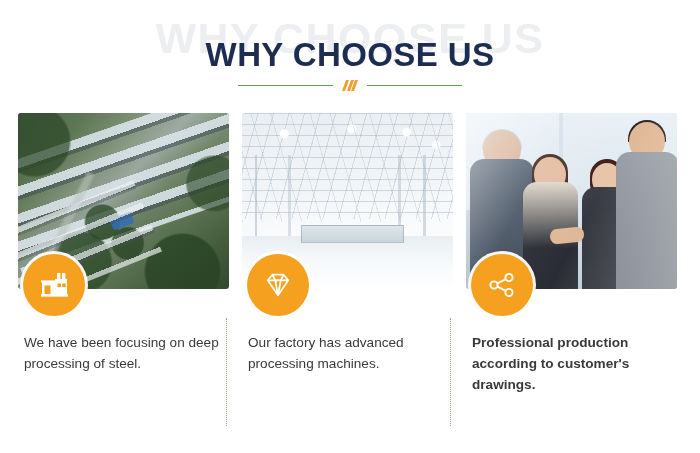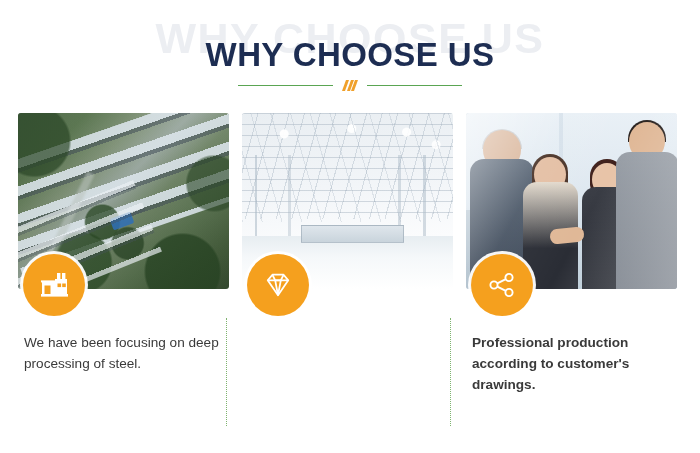--- a/index.html
+++ b/index.html
@@ -418,20 +418,21 @@
         <svg width="30" height="28" viewBox="0 0 32 30">
           <g fill="none" stroke="#ffffff" stroke-width="1.9" stroke-linejoin="round">
             <path d="M5 10 L10 4 H22 L27 10 L16 26 Z"></path>
             <path d="M5 10 H27"></path>
             <path d="M10 4 L13 10 L16 26"></path>
             <path d="M22 4 L19 10 L16 26"></path>
             <path d="M13 10 H19"></path>
           </g>
         </svg>
       </div>
+      <div class="caption">Our factory has advanced processing machines.</div>
     </div>
 
     <div class="card card-3">
       <div class="photo photo-business">
         <div class="biz-window"></div>
         <div class="biz-city"></div>
         <div class="biz-p biz-p1">
           <span class="hair"></span>
             <span class="head"></span>
             <span class="body"></span>

